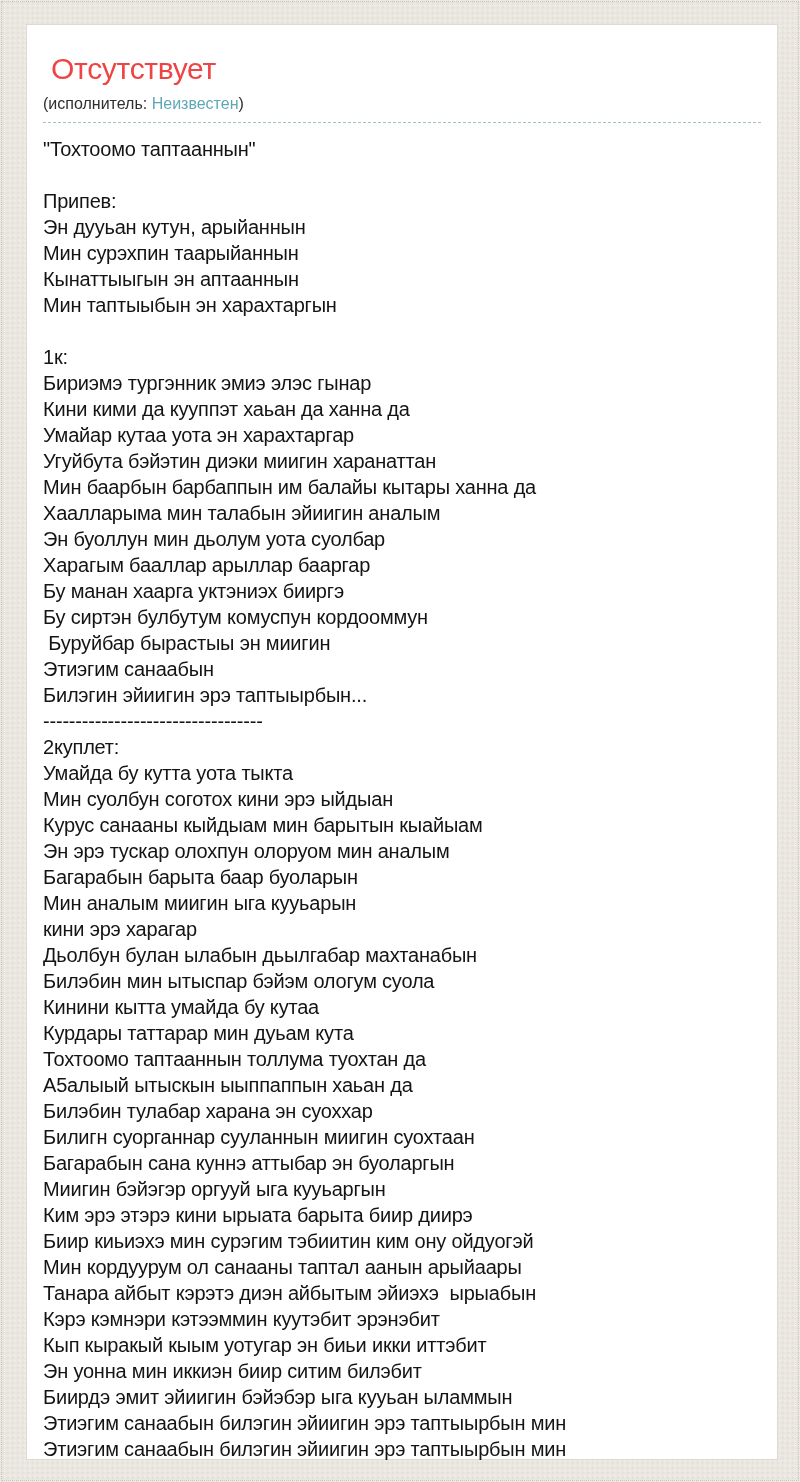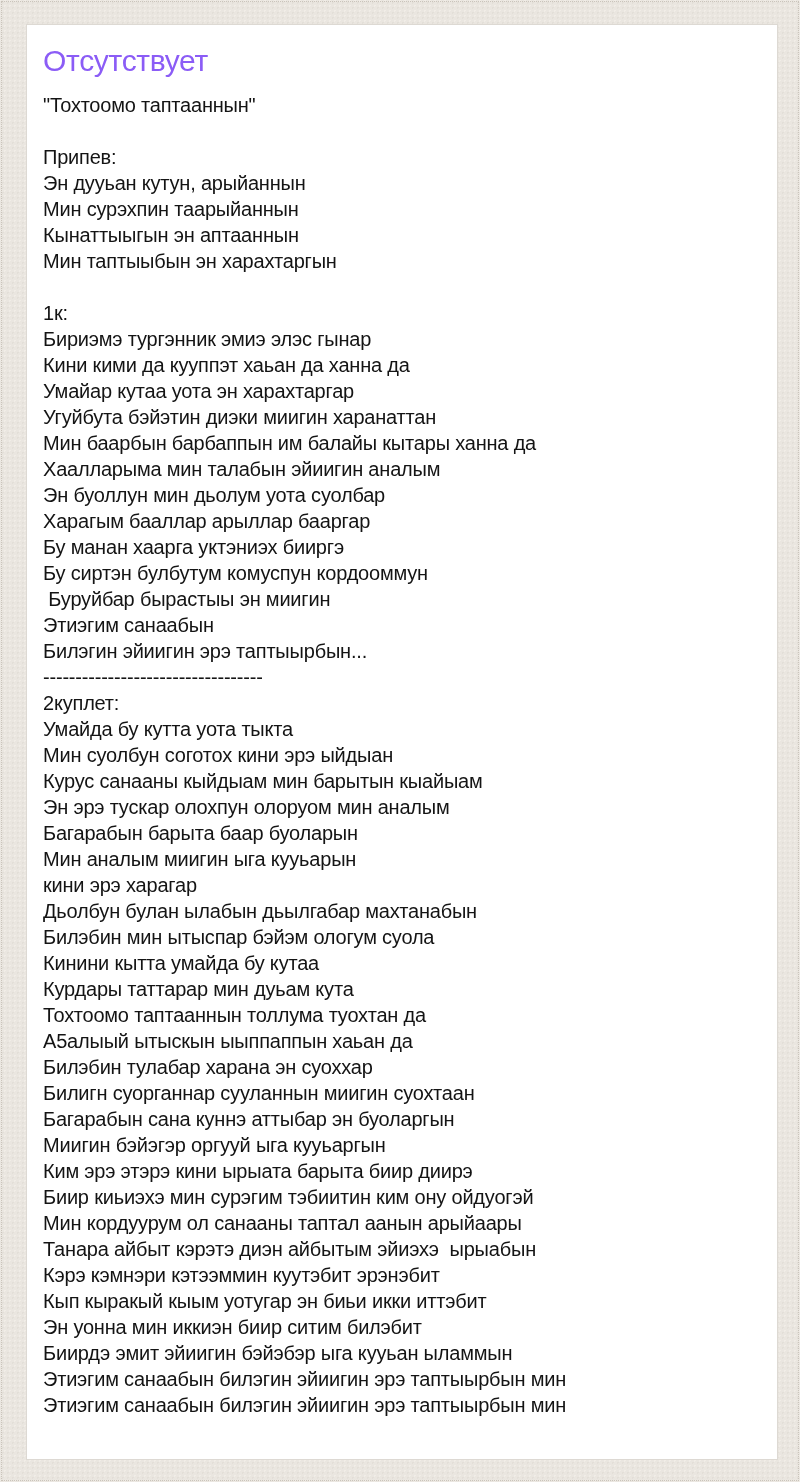--- a/index.html
+++ b/index.html
@@ -25,25 +25,25 @@
   }
   .card {
     position: absolute;
     left: 26px; top: 24px;
     width: 752px; height: 1436px;
     background: #ffffff;
     border: 1px solid #ddd9d3;
     padding: 19px 16px 10px 16px;
   }
   .page-title {
-    margin: 0;
+    margin: 8px;
     font-size: 30px;
     font-weight: 400;
     letter-spacing: -0.3px;
-    color: #8b5cf6;
+    color: #ef4444;
     line-height: 1.15;
   }
   .artist-line {
     margin-top: 3px;
     padding-bottom: 9px;
     font-size: 16px;
     color: #2e2e2e;
     border-bottom: 1px dashed #a3bfca;
   }
   .artist-link {
@@ -62,15 +62,18 @@
   .lyric-line { min-height: 26px; }
 </style>
 </head>
 <body>
 
 <div class="edge-frame"></div>
 
 <div class="card">
   <h1 class="page-title">Отсутствует</h1>
 
+  <div class="artist-line">
+    <span>(исполнитель: </span><a class="artist-link">Неизвестен</a><span>)</span>
+  </div>
 
   <div class="lyrics"><div class="lyric-line">"Тохтоомо таптааннын"</div><div class="lyric-line"></div><div class="lyric-line">Припев:</div><div class="lyric-line">Эн дууьан кутун, арыйаннын</div><div class="lyric-line">Мин сурэхпин таарыйаннын</div><div class="lyric-line">Кынаттыыгын эн аптааннын</div><div class="lyric-line">Мин таптыыбын эн харахтаргын</div><div class="lyric-line"></div><div class="lyric-line">1к:</div><div class="lyric-line">Бириэмэ тургэнник эмиэ элэс гынар</div><div class="lyric-line">Кини кими да кууппэт хаьан да ханна да</div><div class="lyric-line">Умайар кутаа уота эн харахтаргар</div><div class="lyric-line">Угуйбута бэйэтин диэки миигин харанаттан</div><div class="lyric-line">Мин баарбын барбаппын им балайы кытары ханна да</div><div class="lyric-line">Хаалларыма мин талабын эйиигин аналым</div><div class="lyric-line">Эн буоллун мин дьолум уота суолбар</div><div class="lyric-line">Харагым бааллар арыллар бааргар</div><div class="lyric-line">Бу манан хаарга уктэниэх бииргэ</div><div class="lyric-line">Бу сиртэн булбутум комуспун кордооммун</div><div class="lyric-line"> Буруйбар бырастыы эн миигин</div><div class="lyric-line">Этиэгим санаабын</div><div class="lyric-line">Билэгин эйиигин эрэ таптыырбын...</div><div class="lyric-line">----------------------------------</div><div class="lyric-line">2куплет:</div><div class="lyric-line">Умайда бу кутта уота тыкта</div><div class="lyric-line">Мин суолбун соготох кини эрэ ыйдыан</div><div class="lyric-line">Курус санааны кыйдыам мин барытын кыайыам</div><div class="lyric-line">Эн эрэ тускар олохпун олоруом мин аналым</div><div class="lyric-line">Багарабын барыта баар буоларын</div><div class="lyric-line">Мин аналым миигин ыга кууьарын</div><div class="lyric-line">кини эрэ харагар</div><div class="lyric-line">Дьолбун булан ылабын дьылгабар махтанабын</div><div class="lyric-line">Билэбин мин ытыспар бэйэм ологум суола</div><div class="lyric-line">Кинини кытта умайда бу кутаа</div><div class="lyric-line">Курдары таттарар мин дуьам кута</div><div class="lyric-line">Тохтоомо таптааннын толлума туохтан да</div><div class="lyric-line">А5алыый ытыскын ыыппаппын хаьан да</div><div class="lyric-line">Билэбин тулабар харана эн суоххар</div><div class="lyric-line">Билигн суорганнар сууланнын миигин суохтаан</div><div class="lyric-line">Багарабын сана куннэ аттыбар эн буоларгын</div><div class="lyric-line">Миигин бэйэгэр оргууй ыга кууьаргын</div><div class="lyric-line">Ким эрэ этэрэ кини ырыата барыта биир диирэ</div><div class="lyric-line">Биир киьиэхэ мин сурэгим тэбиитин ким ону ойдуогэй</div><div class="lyric-line">Мин кордуурум ол санааны таптал аанын арыйаары</div><div class="lyric-line">Танара айбыт кэрэтэ диэн айбытым эйиэхэ  ырыабын</div><div class="lyric-line">Кэрэ кэмнэри кэтээммин куутэбит эрэнэбит</div><div class="lyric-line">Кып кыракый кыым уотугар эн биьи икки иттэбит</div><div class="lyric-line">Эн уонна мин иккиэн биир ситим билэбит</div><div class="lyric-line">Биирдэ эмит эйиигин бэйэбэр ыга кууьан ыламмын</div><div class="lyric-line">Этиэгим санаабын билэгин эйиигин эрэ таптыырбын мин</div><div class="lyric-line">Этиэгим санаабын билэгин эйиигин эрэ таптыырбын мин</div></div>
 </div>
 
 </body></html>

